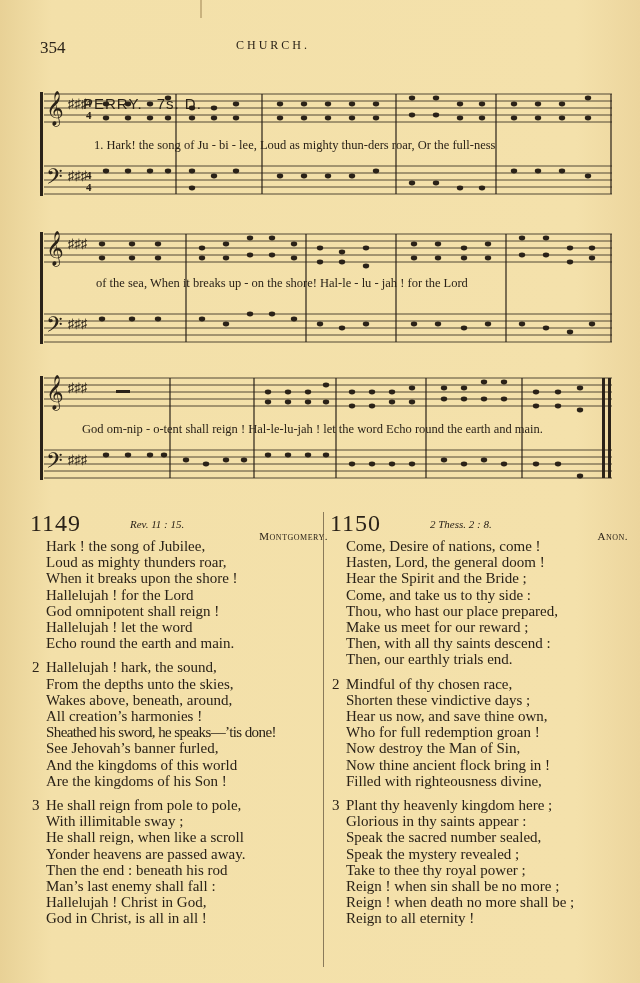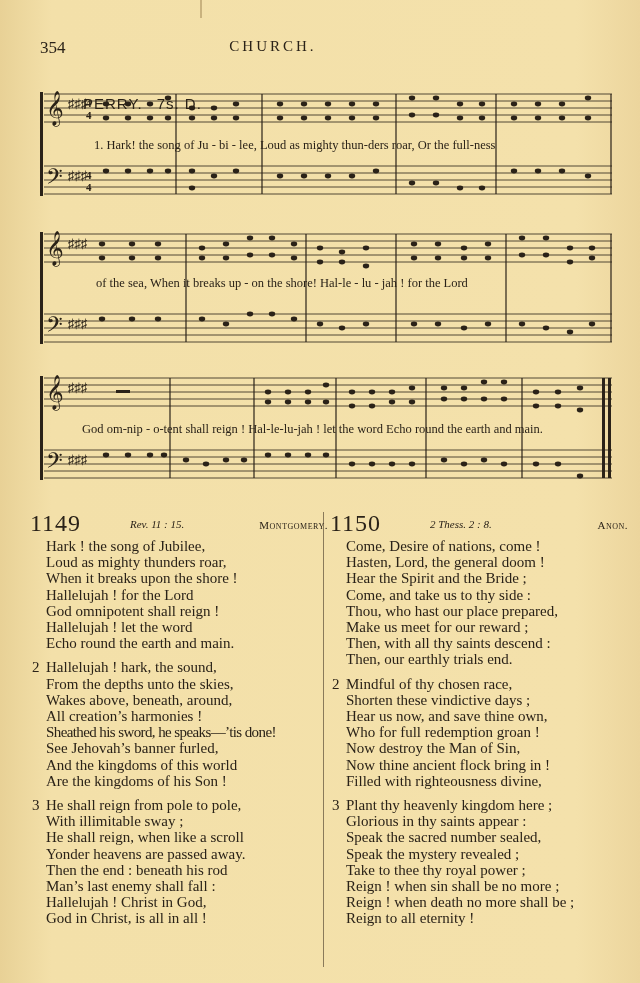--- a/index.html
+++ b/index.html
@@ -1,35 +1,35 @@
 <!DOCTYPE html>
 <html><head>
 <meta charset="utf-8">
 <style>
   html,body{margin:0;padding:0;}
   body{width:640px;height:983px;background:#f2dea6;position:relative;overflow:hidden;
     font-family:"Liberation Serif","DejaVu Serif",serif;color:#2a2218;}
   .page{position:absolute;inset:0;background:linear-gradient(90deg,#e8d196 0%,#f3e0a9 8%,#f4e1ab 90%,#ecd59d 100%);}
   .mark{position:absolute;left:200px;top:0;width:2px;height:18px;background:#c9b27e;}
   .pg-num{position:absolute;left:40px;top:38px;font-size:17px;font-family:Liberation Serif, serif;}
-  .running{position:absolute;left:0;width:546px;top:38px;text-align:center;font-size:15px;letter-spacing:3px;}
+  .running{position:absolute;left:0;width:546px;top:38px;text-align:center;font-size:12px;letter-spacing:3px;}
   .tune{position:absolute;left:83px;top:66px;font-size:15px;letter-spacing:1px;font-family:"Liberation Sans",sans-serif;margin-top:29px;}
   .tune .meter{margin-left:14px;}
   .system{position:absolute;left:36px;width:576px;}
   .system svg{position:absolute;left:0;top:0;}
   .lyric{position:absolute;font-size:12.5px;white-space:nowrap;}
   .hymns{position:absolute;top:512px;left:0;width:640px;}
   .col{position:absolute;top:0;width:300px;}
   .col.left{left:30px;}
   .col.right{left:330px;}
   .vrule{position:absolute;left:323px;top:512px;width:1px;height:455px;background:#8a7a5a;}
   .hymn-head{height:26px;position:relative;}
   .hnum{position:absolute;left:0;top:-2px;font-size:24px;letter-spacing:1px;text-align:center;}
   .ref{position:absolute;left:100px;top:6px;font-style:italic;font-size:11px;}
-  .author{position:absolute;right:2px;top:7px;font-size:11px;font-variant:small-caps;letter-spacing:.5px;}
+  .author{position:absolute;right:2px;top:18px;font-size:11px;font-variant:small-caps;letter-spacing:.5px;}
   .stanza{margin-bottom:8px;position:relative;}
   .line{font-size:15px;line-height:16.2px;padding-left:16px;white-space:nowrap;}
   .snum{position:absolute;left:2px;top:0;font-size:15px;}
 </style>
 </head>
 <body>
 
 <div class="page">
   <div class="mark"></div>
   <div class="pg-num">354</div>

